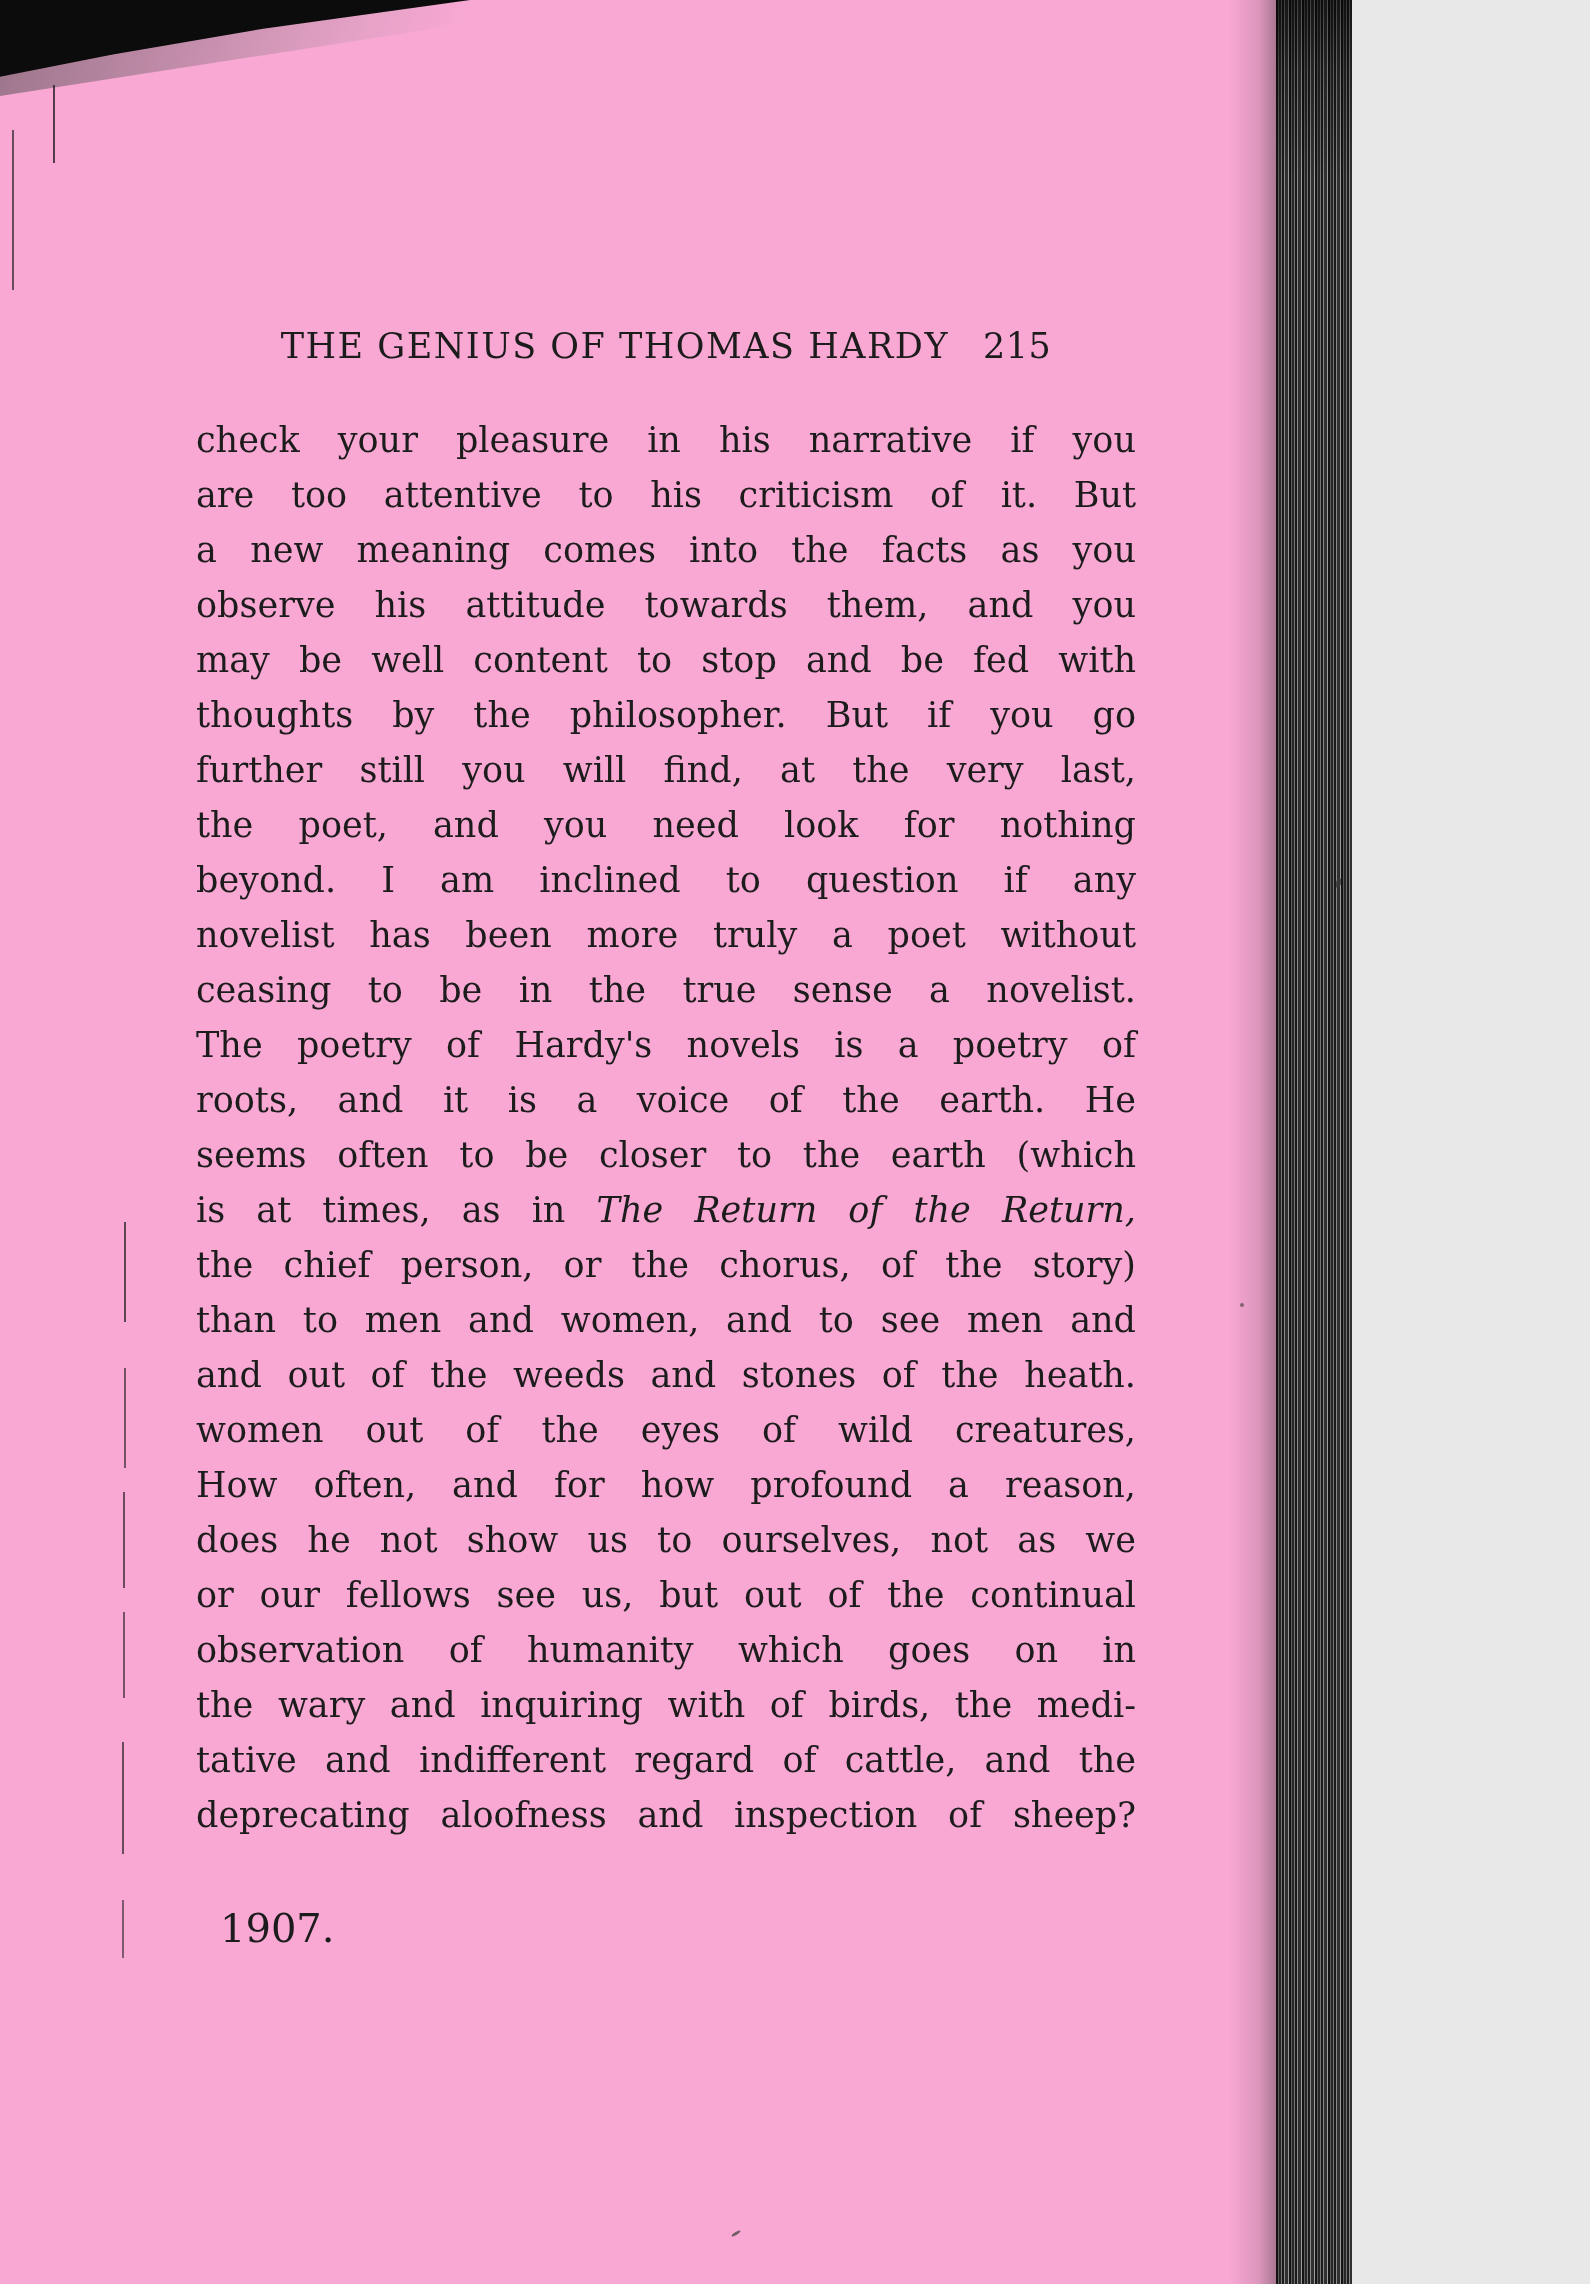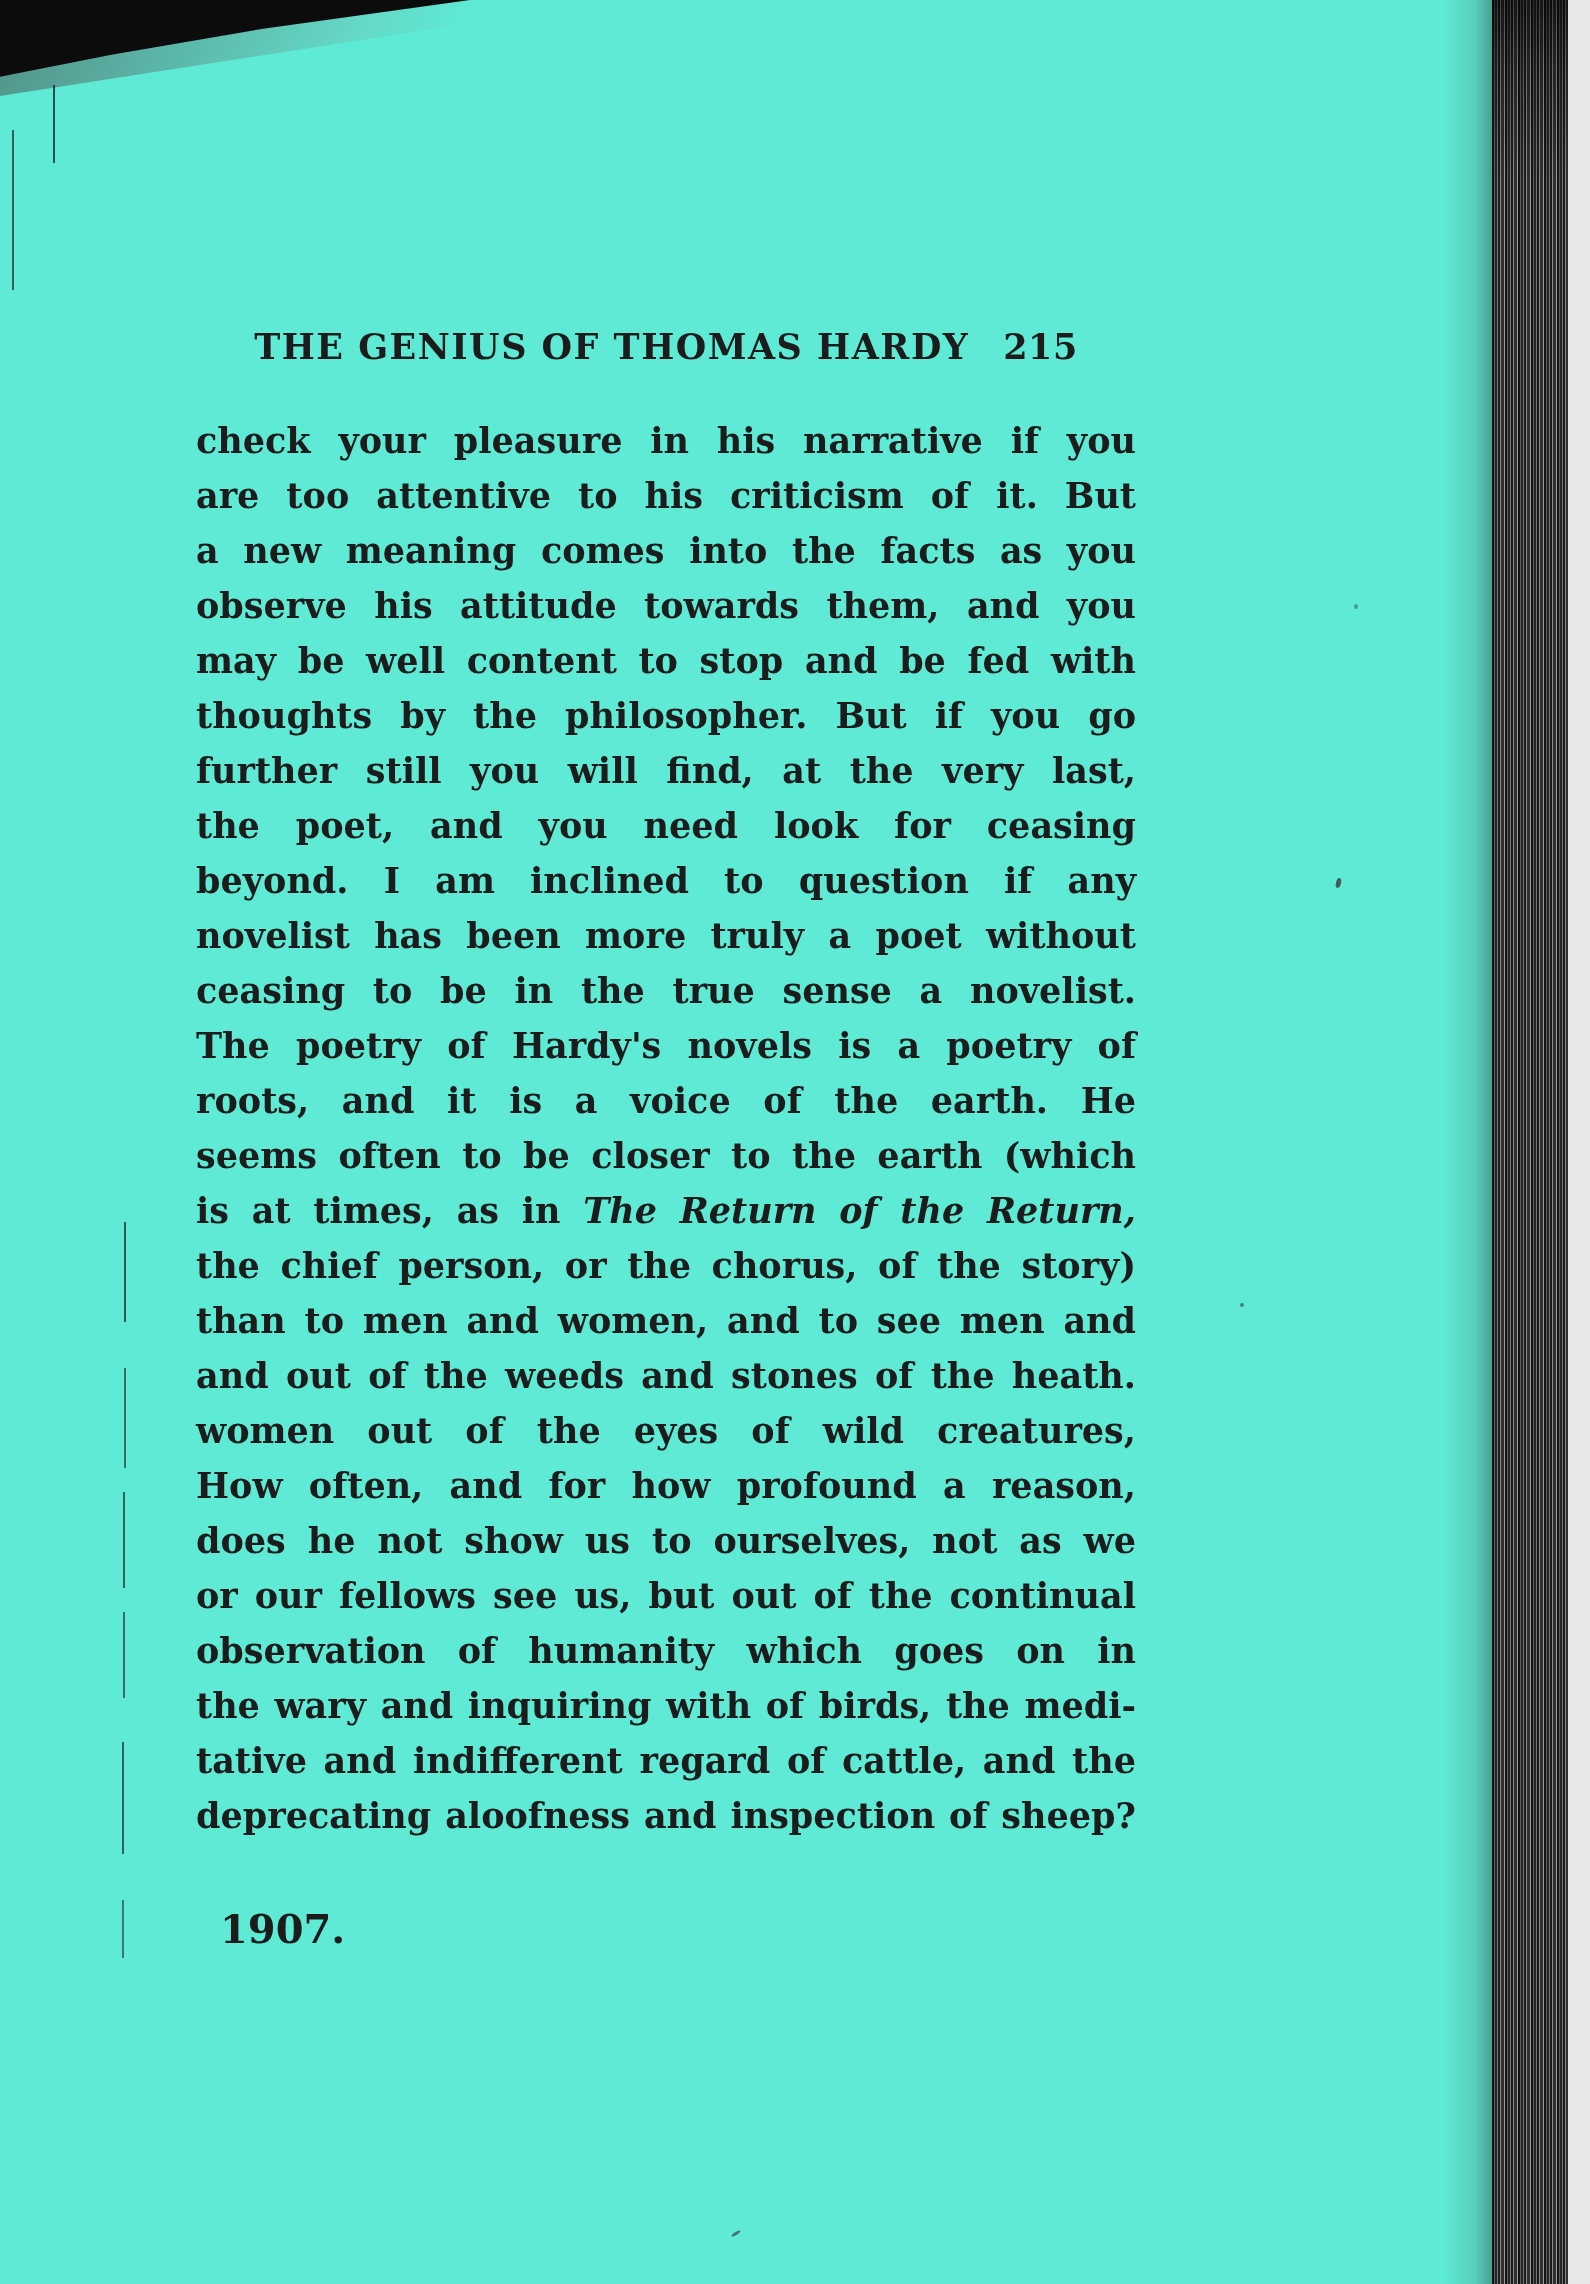--- a/index.html
+++ b/index.html
@@ -1,25 +1,24 @@
 <!DOCTYPE html>
 <html><head>
 <meta charset="utf-8">
 <style>
   * { margin: 0; padding: 0; box-sizing: border-box; }
   html, body { background: #e8e8e8; }
   .page {
     position: relative;
-    width: 1568px;
+    width: 1352px;
     height: 2284px;
-    background: #5eead4;
+    background: #f9a8d4;
     overflow: hidden;
     font-family: "DejaVu Serif", "Liberation Serif", serif;
     color: #1c1c1c;
-    font-weight: bold;
   }
 
   
   .corner-gray {
     position: absolute; top: 0; left: 0;
     width: 620px; height: 96px;
     background: linear-gradient(115deg, rgba(70,70,70,0.55), rgba(130,130,130,0.18) 55%, rgba(0,0,0,0) 72%);
     clip-path: polygon(0 0, 100% 0, 0 100%);
   }
   .corner-black {
@@ -115,21 +114,21 @@
   </div>
 
   <div class="text-column">
     <div class="line">check your pleasure in his narrative if you</div>
     <div class="line">are too attentive to his criticism of it. But</div>
     <div class="line">a new meaning comes into the facts as you</div>
     <div class="line">observe his attitude towards them, and you</div>
     <div class="line">may be well content to stop and be fed with</div>
     <div class="line">thoughts by the philosopher. But if you go</div>
     <div class="line">further still you will find, at the very last,</div>
-    <div class="line">the poet, and you need look for ceasing</div>
+    <div class="line">the poet, and you need look for nothing</div>
     <div class="line">beyond. I am inclined to question if any</div>
     <div class="line">novelist has been more truly a poet without</div>
     <div class="line">ceasing to be in the true sense a novelist.</div>
     <div class="line">The poetry of Hardy's novels is a poetry of</div>
     <div class="line">roots, and it is a voice of the earth. He</div>
     <div class="line">seems often to be closer to the earth (which</div>
     <div class="line"><span>is at times, as in </span><span class="italic">The Return of the Return,</span></div>
     <div class="line">the chief person, or the chorus, of the story)</div>
     <div class="line">than to men and women, and to see men and</div>
     <div class="line">and out of the weeds and stones of the heath.</div>

